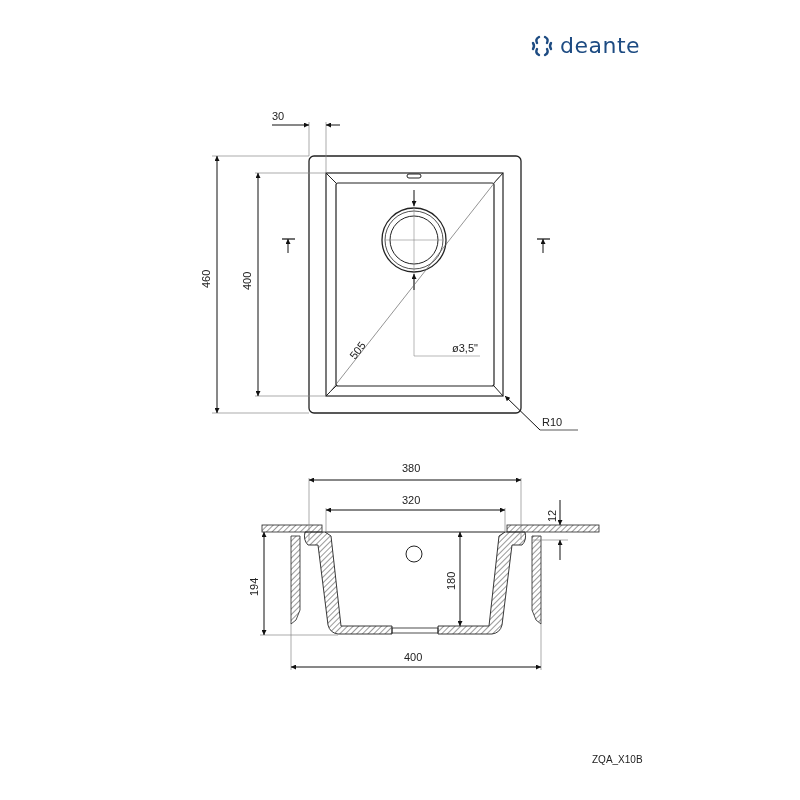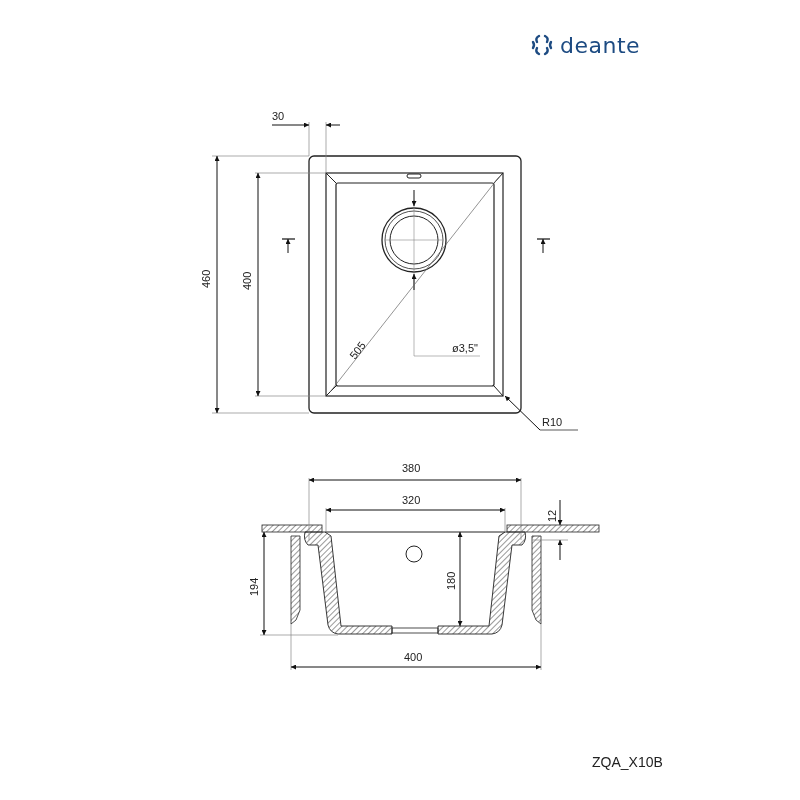--- a/index.html
+++ b/index.html
@@ -1,21 +1,21 @@
 <!DOCTYPE html>
 <html><head>
 <meta charset="utf-8">
 <style>
   html, body { margin:0; padding:0; background:#fff; }
   body { width:800px; height:800px; position:relative; overflow:hidden; font-family:"Liberation Sans", sans-serif; }
-  .logo { position:absolute; left:530px; top:33px; display:flex; align-items:flex-start; gap:6px; }
+  .logo { position:absolute; left:530px; top:33px; display:flex; align-items:flex-end; gap:6px; }
   .logo-text { font-family:"DejaVu Sans", sans-serif; font-size:22px; color:#1d4b82; letter-spacing:0.5px; }
   svg.drawing { position:absolute; left:0; top:0; }
   .dim { font-family:"Liberation Sans", sans-serif; font-size:11px; fill:#222; }
-  .code { position:absolute; left:592px; top:754px; font-size:14px; color:#222; }
+  .code { position:absolute; left:592px; top:754px; font-size:10px; color:#222; }
 </style>
 </head>
 <body>
 
 <div class="logo">
   <svg width="24" height="24" viewBox="0 0 24 24">
     <g fill="none" stroke="#1d4b82" stroke-width="2.4" stroke-linecap="round">
       <path d="M9 3 Q5 5 7 9"></path>
         <path d="M15 3 Q19 5 17 9"></path>
       <path d="M9 21 Q5 19 7 15"></path>

